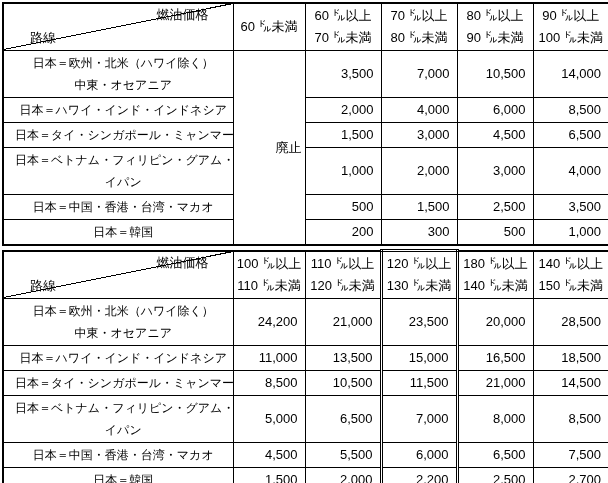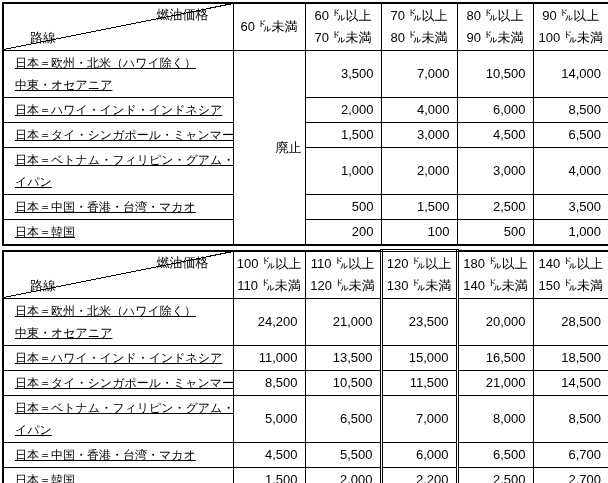--- a/index.html
+++ b/index.html
@@ -51,26 +51,25 @@
   }
   
   td.ch {
     text-align: center;
     white-space: pre;
     line-height: 22px;
     font-size: 13px;
   }
   
   td.rl {
-    text-align: left;
+    text-align: center;
     padding-left: 11px;
     white-space: pre;
     line-height: 22px;
     font-size: 12px;
-    text-decoration: underline;
   }
   
   td.num {
     text-align: right;
     padding-right: 7px;
     line-height: 22px;
   }
   
   td.abolished {
     text-align: center;
@@ -144,21 +143,21 @@
     <tr class="h-1l">
       <td class="rl">日本＝中国・香港・台湾・マカオ</td>
       <td class="num">500</td>
       <td class="num">1,500</td>
       <td class="num">2,500</td>
       <td class="num">3,500</td>
     </tr>
     <tr class="h-last">
       <td class="rl">日本＝韓国</td>
       <td class="num">200</td>
-      <td class="num">100</td>
+      <td class="num">300</td>
       <td class="num">500</td>
       <td class="num">1,000</td>
     </tr>
   </tbody>
 </table>
 
 <table class="fare-table">
   <colgroup>
     <col class="c-label">
       <col class="c-v0">
@@ -217,21 +216,21 @@
       <td class="num hl">7,000</td>
       <td class="num">8,000</td>
       <td class="num">8,500</td>
     </tr>
     <tr class="h-1l">
       <td class="rl">日本＝中国・香港・台湾・マカオ</td>
       <td class="num">4,500</td>
       <td class="num">5,500</td>
       <td class="num hl">6,000</td>
       <td class="num">6,500</td>
-      <td class="num">6,700</td>
+      <td class="num">7,500</td>
     </tr>
     <tr class="h-last">
       <td class="rl">日本＝韓国</td>
       <td class="num">1,500</td>
       <td class="num">2,000</td>
       <td class="num hl hl-bottom">2,200</td>
       <td class="num">2,500</td>
       <td class="num">2,700</td>
     </tr>
   </tbody>

